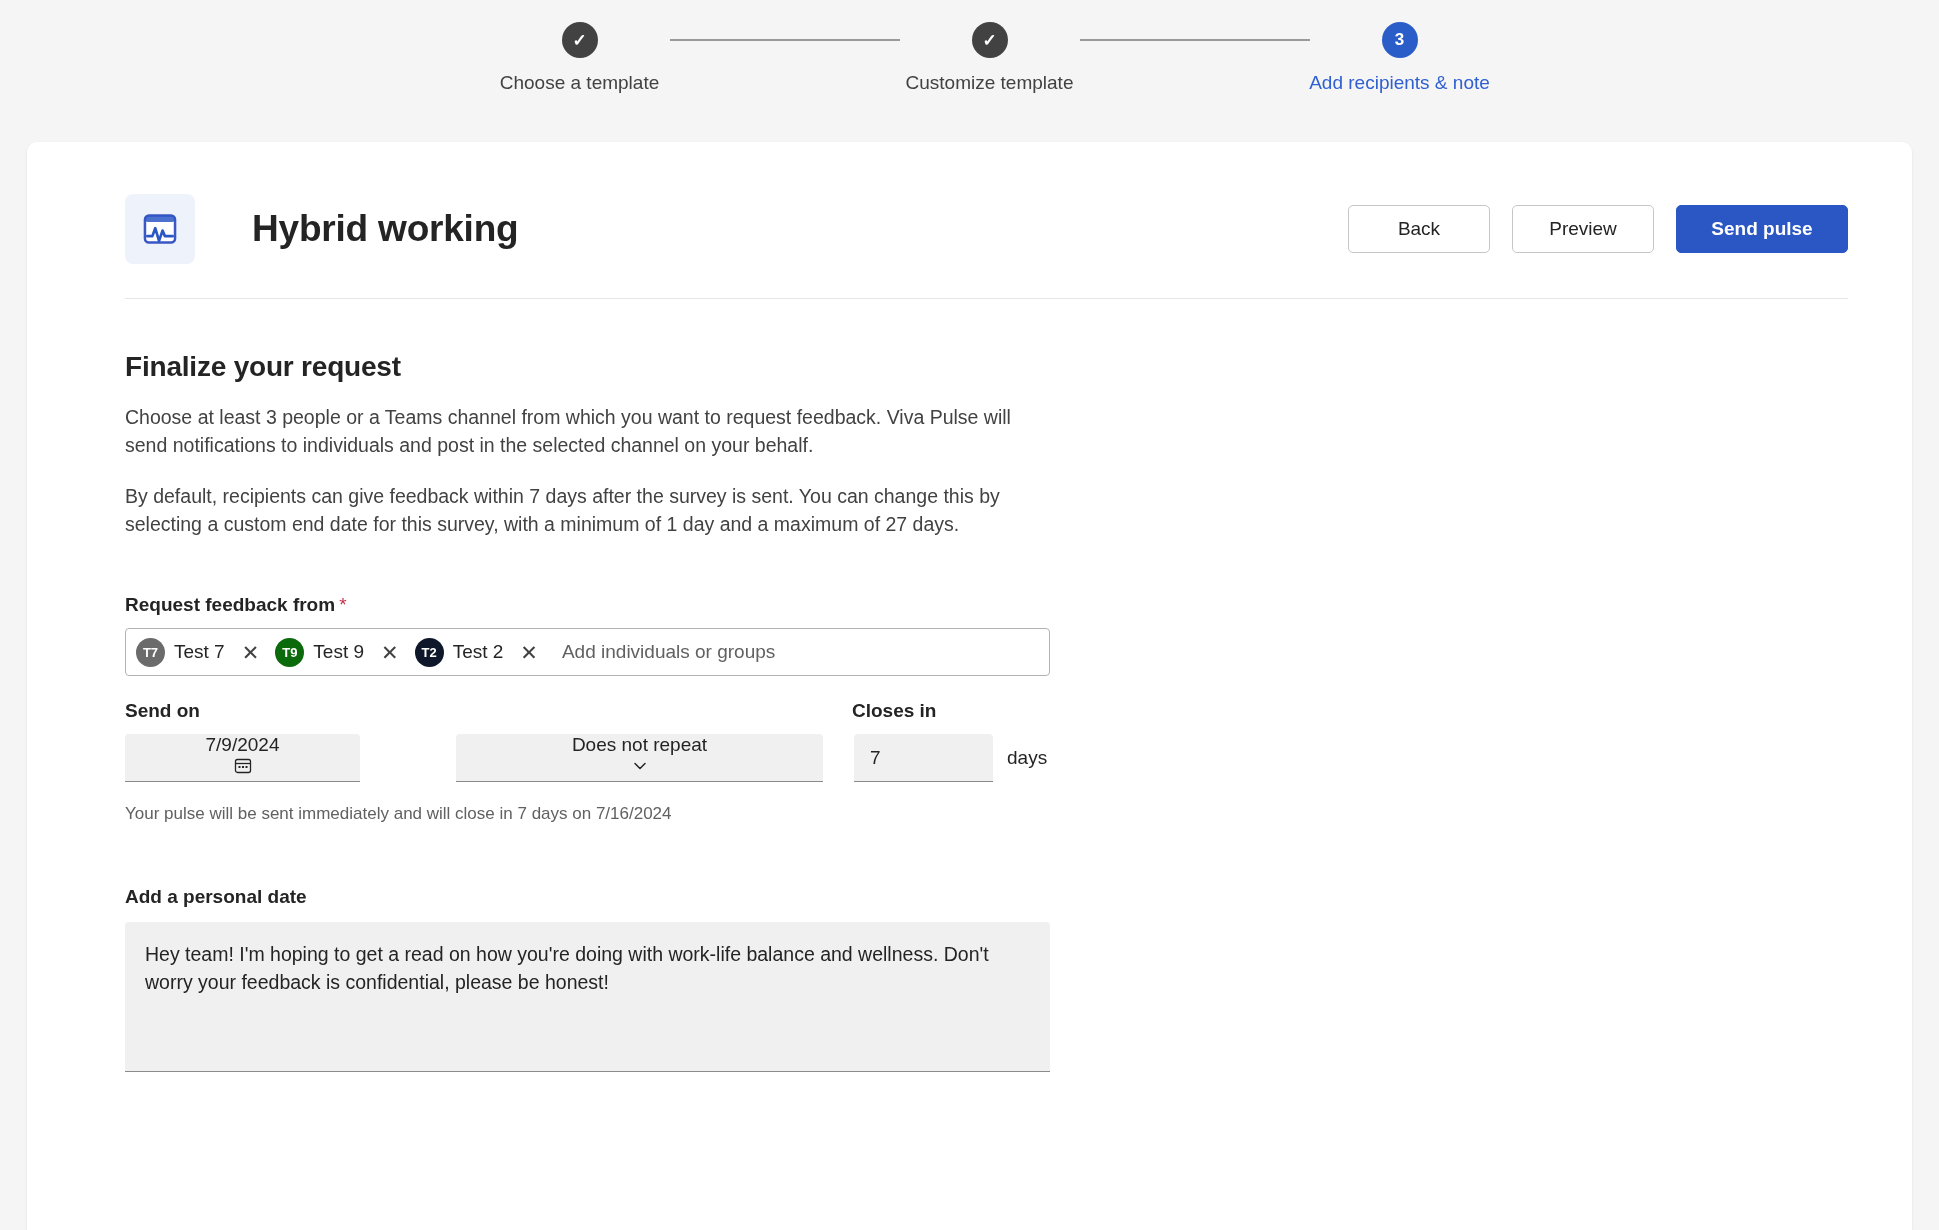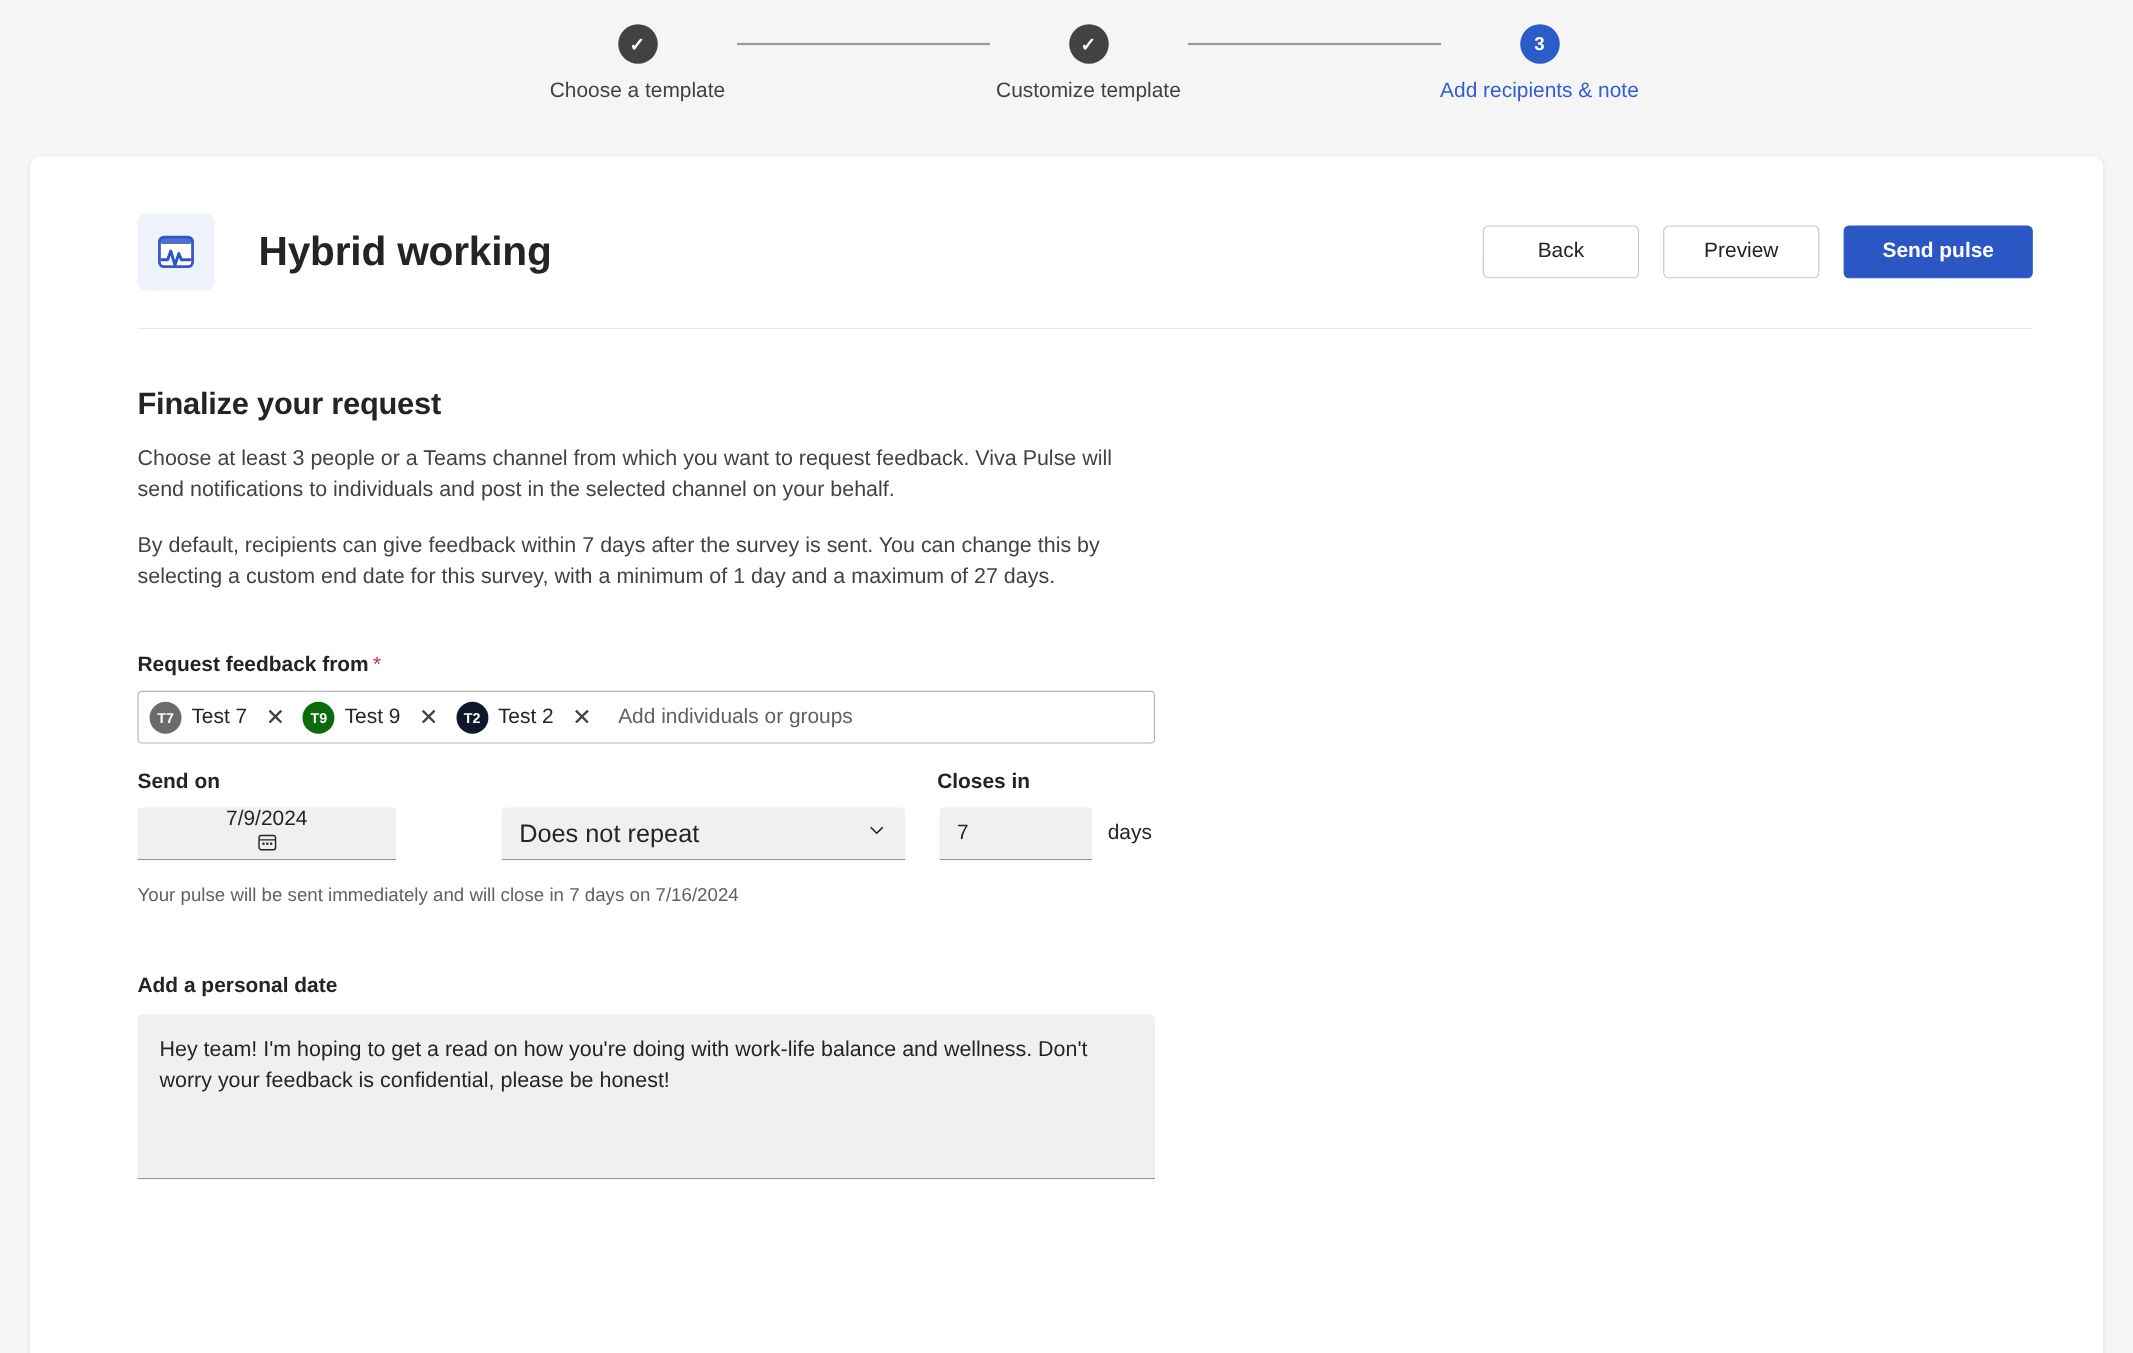--- a/index.html
+++ b/index.html
@@ -90,21 +90,21 @@
     border-radius: 8px;
     background: #eef2fb;
     display: flex;
     align-items: center;
     justify-content: center;
     flex: 0 0 auto;
   }
   .title {
     font-size: 37px;
     font-weight: 600;
-    margin-left: 40px;
+    margin-left: 57px;
     letter-spacing: -0.2px;
   }
   .header-actions {
     margin-left: auto;
     display: flex;
     align-items: center;
     gap: 22px;
   }
   .btn {
     height: 48px;
@@ -248,26 +248,27 @@
     flex-direction: column;
   }
   .dropdown {
     width: 367px;
     height: 48px;
     margin-left: 96px;
     background: #f0f0f0;
     border: none;
     border-bottom: 1px solid #8a8a8a;
     border-radius: 4px 4px 0 0;
-    font-size: 23px;
+    font-size: 19px;
     color: #242424;
     padding: 0 16px;
     display: flex;
     align-items: center;
     justify-content: space-between;
+    flex-direction: column;
   }
   .closes-input {
     width: 139px;
     height: 48px;
     margin-left: 31px;
     background: #f0f0f0;
     border: none;
     border-bottom: 1px solid #8a8a8a;
     border-radius: 4px 4px 0 0;
     font-size: 19px;

